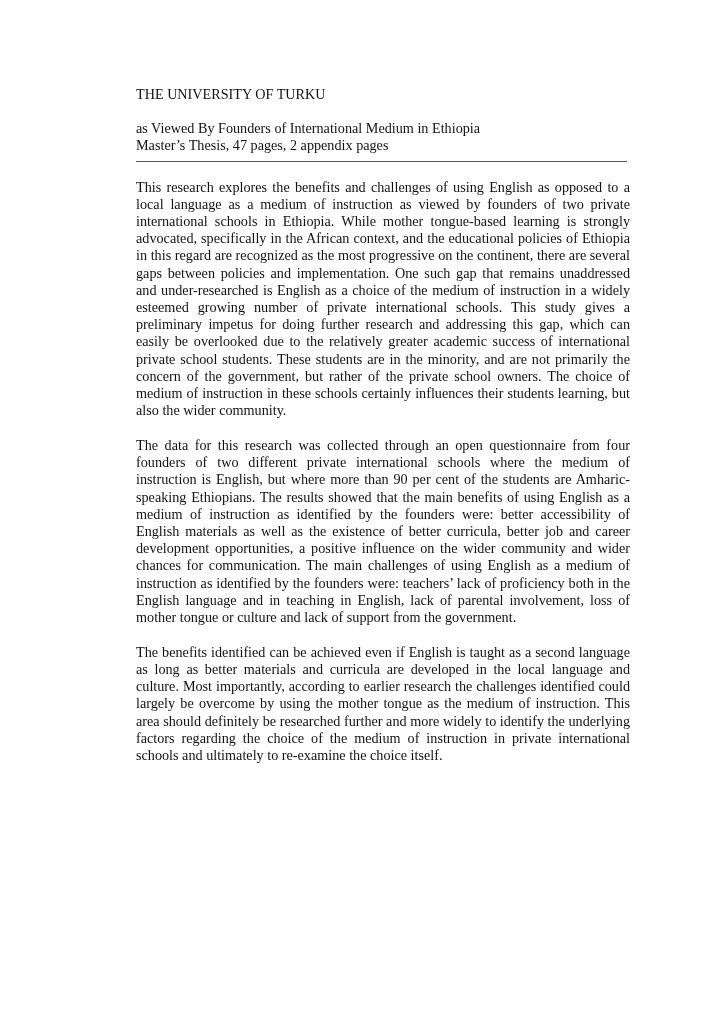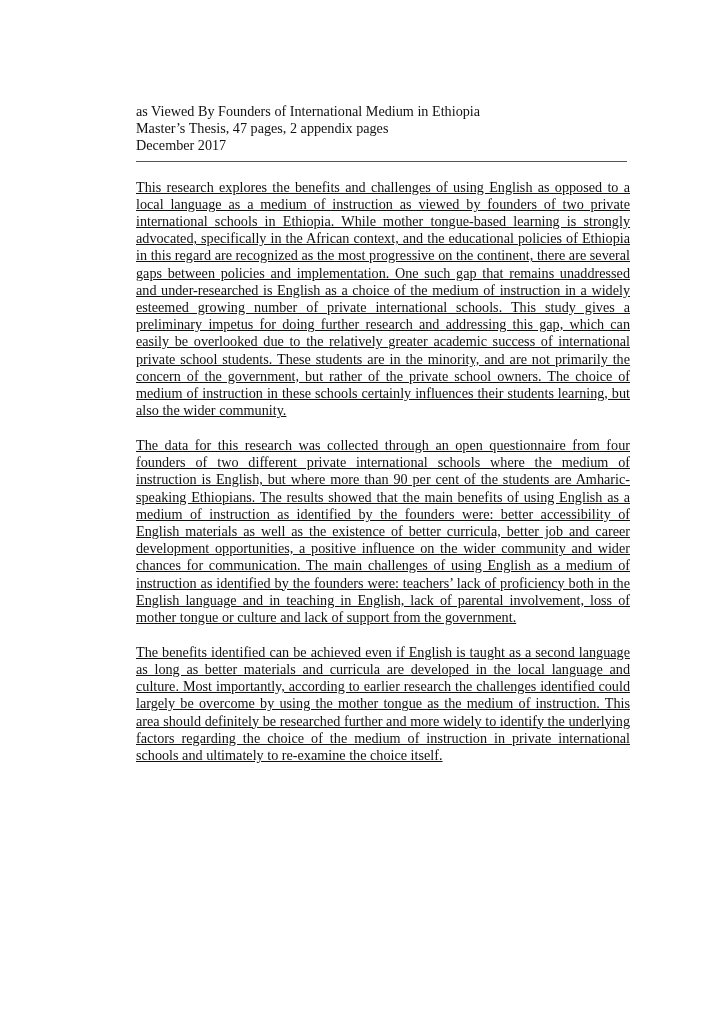--- a/index.html
+++ b/index.html
@@ -33,37 +33,36 @@
     .rule {
       width: 491px;
       height: 0;
       border-top: 1px solid #555555;
       margin-top: 6px;
       margin-bottom: 0;
     }
     .para {
       text-align: justify;
       margin: 0;
-      text-decoration: underline;
     }
     .para-gap {
       height: 17.5px;
     }
     .kw-label {
       font-weight: bold;
     }
   </style>
 </head>
 <body>
 
 <div class="page">
+  <span class="header-line">THE UNIVERSITY OF TURKU</span>
   <div class="gap"></div>
   <span class="header-line">as Viewed By Founders of International Medium in Ethiopia</span>
   <span class="header-line">Master’s Thesis, 47 pages, 2 appendix pages</span>
-  <span class="header-line">December 2017</span>
   <div class="rule"></div>
   <div class="gap"></div>
 
   <p class="para">This research explores the benefits and challenges of using English as opposed to a local language as a medium of instruction as viewed by founders of two private international schools in Ethiopia. While mother tongue-based learning is strongly advocated, specifically in the African context, and the educational policies of Ethiopia in this regard are recognized as the most progressive on the continent, there are several gaps between policies and implementation. One such gap that remains unaddressed and under-researched is English as a choice of the medium of instruction in a widely esteemed growing number of private international schools. This study gives a preliminary impetus for doing further research and addressing this gap, which can easily be overlooked due to the relatively greater academic success of international private school students. These students are in the minority, and are not primarily the concern of the government, but rather of the private school owners. The choice of medium of instruction in these schools certainly influences their students learning, but also the wider community.</p>
   <div class="para-gap"></div>
   <p class="para">The data for this research was collected through an open questionnaire from four founders of two different private international schools where the medium of instruction is English, but where more than 90 per cent of the students are Amharic-speaking Ethiopians. The results showed that the main benefits of using English as a medium of instruction as identified by the founders were: better accessibility of English materials as well as the existence of better curricula, better job and career development opportunities, a positive influence on the wider community and wider chances for communication. The main challenges of using English as a medium of instruction as identified by the founders were: teachers’ lack of proficiency both in the English language and in teaching in English, lack of parental involvement, loss of mother tongue or culture and lack of support from the government.</p>
   <div class="para-gap"></div>
   <p class="para">The benefits identified can be achieved even if English is taught as a second language as long as better materials and curricula are developed in the local language and culture. Most importantly, according to earlier research the challenges identified could largely be overcome by using the mother tongue as the medium of instruction. This area should definitely be researched further and more widely to identify the underlying factors regarding the choice of the medium of instruction in private international schools and ultimately to re-examine the choice itself.</p>
   <div class="para-gap"></div>
 </div>

